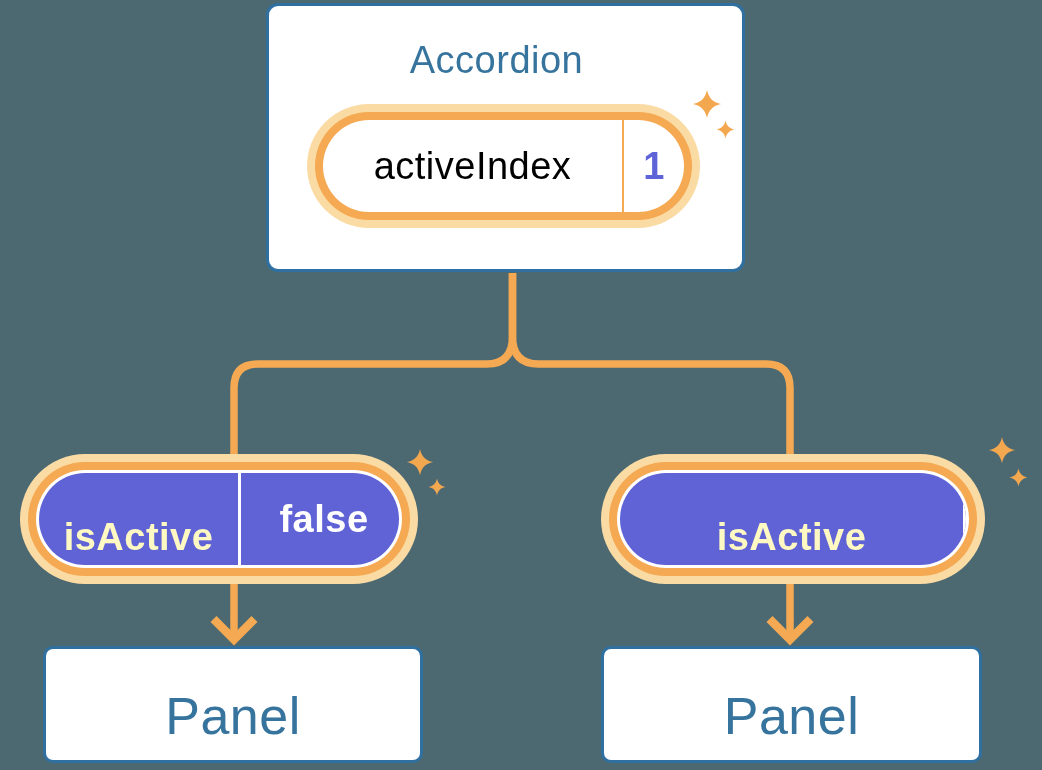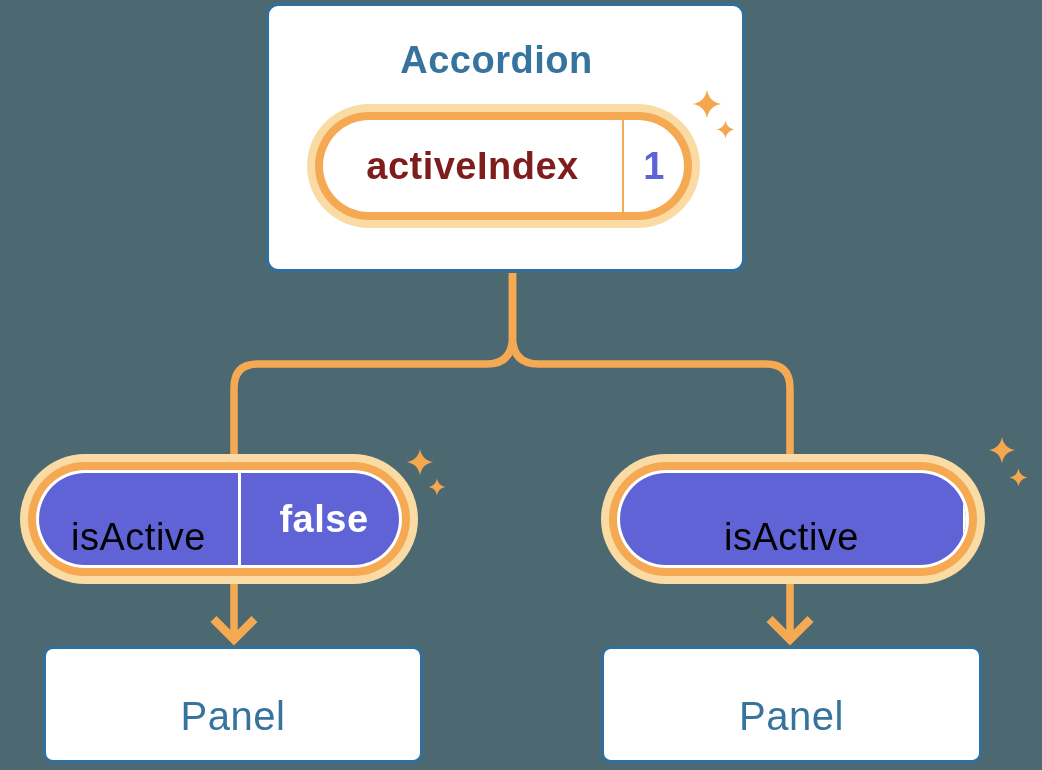--- a/index.html
+++ b/index.html
@@ -33,32 +33,32 @@
     border: 3px solid #2F70A1;
     border-radius: 12px;
     box-sizing: border-box;
     z-index: 1;
   }
   .card-title {
     position: absolute;
     left: 0; right: 18px;
     text-align: center;
     font-size: 38px;
-    font-weight: 700;
+    font-weight: 400;
     color: #36749E;
     letter-spacing: 0.5px;
   }
   .panel-card {
     display: flex;
     align-items: center;
     justify-content: center;
     border-radius: 10px;
   }
   .panel-label {
-    font-size: 40px;
+    font-size: 52px;
     font-weight: 500;
     color: #36749E;
     letter-spacing: 0.5px;
     margin-top: 23px;
   }
 
   
   .pill {
     position: absolute;
     z-index: 2;
@@ -91,23 +91,23 @@
     box-sizing: border-box;
   }
   .prop-core { background: #6063D6; }
   .cell {
     display: flex;
     align-items: center;
     justify-content: center;
   }
   .cell-name { flex: 1; }
   .pill-text { font-size: 38px; letter-spacing: 0.5px; }
-  .state-name-text  { color: #7f1d1d; font-weight: 700; }
+  .state-name-text  { color: #000000; font-weight: 400; }
   .state-value-text { color: #5F63D8; font-weight: 700; }
-  .prop-name-text   { color: #000000; font-weight: 400; margin-top: 36px; }
+  .prop-name-text   { color: #fef9c3; font-weight: 700; margin-top: 36px; }
   .prop-value-text  { color: #FFFFFF; font-weight: 700; margin-left: 8px; }
   .divider-orange { width: 2px; background: #F4A952; }
   .divider-white  { width: 3px; background: #FFFFFF; }
 
   
   .root-card   { left: 266px; top: 3px;   width: 479px; height: 269px; }
   .root-title  { top: 33px; }
   .state-pill  { left: 307px; top: 104px; width: 393px; height: 124px; }
   .state-value-cell { width: 60px; }
 

